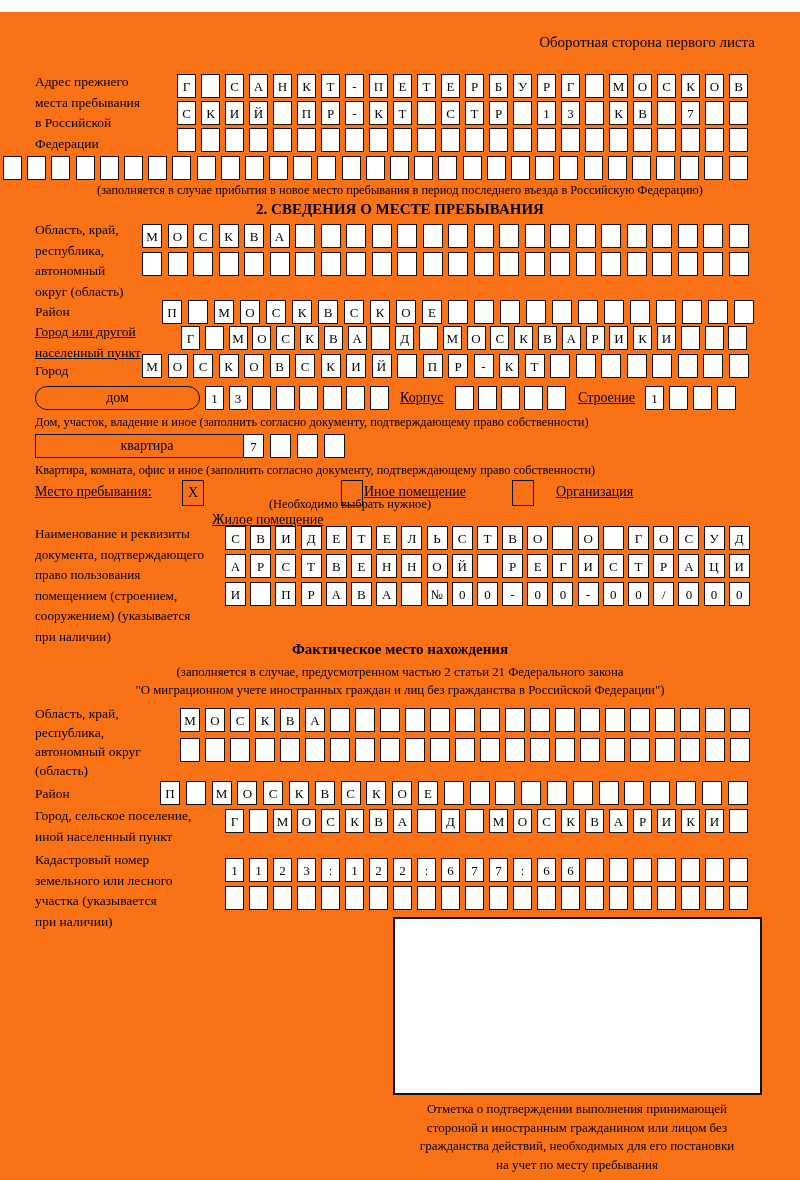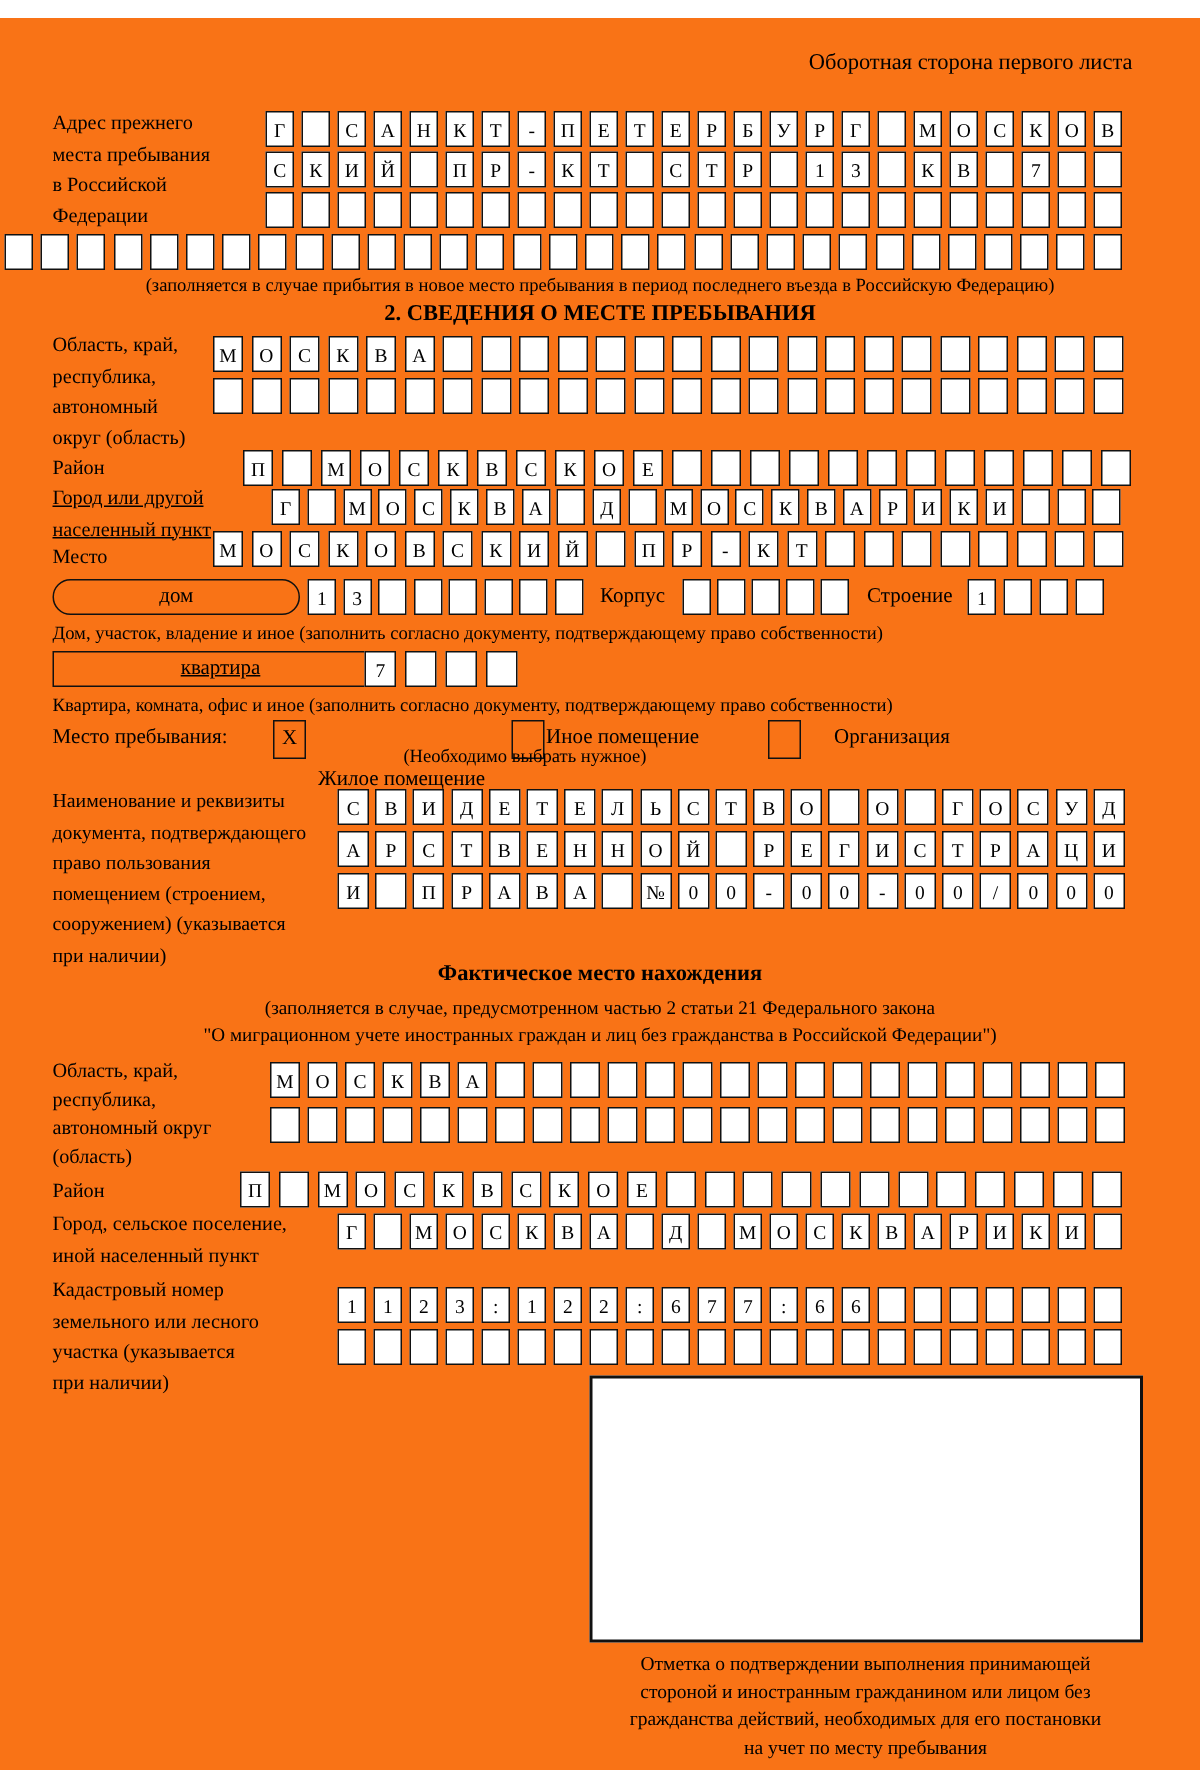--- a/index.html
+++ b/index.html
@@ -37,21 +37,21 @@
     position:absolute; border:1.6px solid #111; height:24px;
     display:flex; align-items:center; justify-content:center;
     font-size:14px;
   }
   .cb {
     position:absolute; width:22px; height:26px;
     border:1.6px solid #111;
     display:flex; align-items:center; justify-content:center;
     font-size:14px;
   }
-  .stay-text { position:absolute; font-size:14px; }
+  .stay-text { position:absolute; font-size:14px;text-decoration:underline; }
   .bigbox { position:absolute; border:2px solid #111; background:#fff; }
   .mark-note {
     position:absolute; left:391px; top:1088px; width:372px;
     text-align:center; font-size:13px; line-height:18.5px;
     white-space:pre-line;
   }
 </style>
 </head>
 <body>
 
@@ -284,21 +284,21 @@
       <div class="c">А</div>
       <div class="c">Р</div>
       <div class="c">И</div>
       <div class="c">К</div>
       <div class="c">И</div>
       <div class="c"></div>
       <div class="c"></div>
       <div class="c"></div>
     </div>
 
-  <div class="lbl" style="left:35px; top:349px;">Место</div>
+  <div class="lbl" style="left:35px; top:349px;">Город</div>
   <div class="cells" style="left:142px; top:342px; --cw:20px; --cg:5.5px;">
       <div class="c">М</div>
       <div class="c">О</div>
       <div class="c">С</div>
       <div class="c">К</div>
       <div class="c">О</div>
       <div class="c">В</div>
       <div class="c">С</div>
       <div class="c">К</div>
       <div class="c">И</div>
@@ -340,21 +340,21 @@
     </div>
   <div class="stay-text" style="left:578px; top:378px;">Строение</div>
   <div class="cells" style="left:645px; top:374px; --cw:19px; --cg:5px;">
       <div class="c">1</div>
       <div class="c"></div>
       <div class="c"></div>
       <div class="c"></div>
     </div>
   <div class="note" style="top:403px; text-align:left; left:35px; width:720px;">Дом, участок, владение и иное (заполнить согласно документу, подтверждающему право собственности)</div>
 
-  <div class="lbox" style="left:35px; top:422px; width:224px;text-decoration:underline;">квартира</div>
+  <div class="lbox" style="left:35px; top:422px; width:224px;">квартира</div>
   <div class="cells" style="left:243px; top:422px; --cw:21px; --cg:6px;">
       <div class="c">7</div>
       <div class="c"></div>
       <div class="c"></div>
       <div class="c"></div>
     </div>
   <div class="note" style="top:451px; text-align:left; left:35px; width:720px;">Квартира, комната, офис и иное (заполнить согласно документу, подтверждающему право собственности)</div>
 
   <div class="stay-text" style="left:35px; top:472px;">Место пребывания:</div>
   <div class="cb" style="left:182px; top:468px;">X</div>

